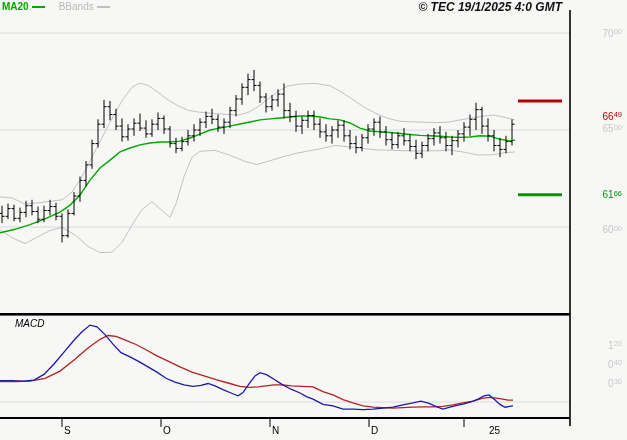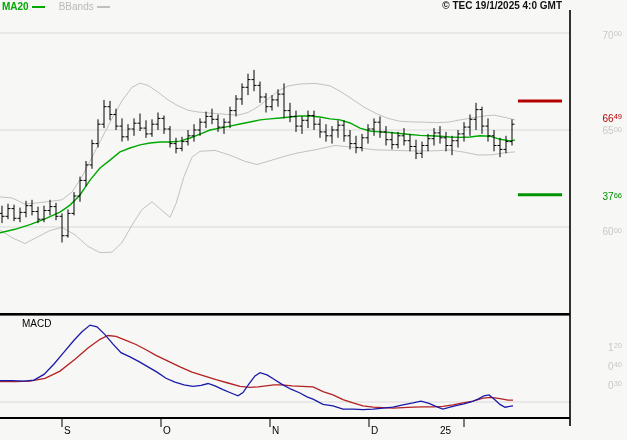--- a/index.html
+++ b/index.html
@@ -4,26 +4,26 @@
 <style>
   html,body{margin:0;padding:0;}
   body{background:#ffffff;font-family:"Liberation Sans", sans-serif;}
   .chart-root{position:relative;width:627px;height:440px;background:#f7f7f6;overflow:hidden;}
   .legend{position:absolute;top:1px;left:2px;font-size:10px;display:flex;align-items:center;}
   .legend .lg-ma20{color:#00a800;font-weight:bold;letter-spacing:0;}
   .legend .lg-bb{color:#b9b9b9;margin-left:14px;text-align:right;}
   .dash{display:inline-block;width:13px;height:2px;margin-left:3px;}
   .dash.ma20{background:#00a800;}
   .dash.bb{background:#c0c0c0;}
-  .copyright{position:absolute;top:0px;right:65px;font-size:10px;font-weight:bold;color:#111;margin-left:25px;}
+  .copyright{position:absolute;top:0px;right:65px;font-size:12px;font-style:italic;font-weight:bold;color:#111;margin-left:25px;}
   svg{position:absolute;top:0;left:0;}
-  .ylabel{position:absolute;right:5px;text-align:right;font-size:10px;line-height:18px;white-space:nowrap;}
+  .ylabel{position:absolute;right:5px;text-align:right;font-size:10px;line-height:13px;white-space:nowrap;}
   .ylabel .sm{font-size:7.5px;position:relative;top:-2.5px;}
   .xlabel{position:absolute;font-size:10px;color:#000;line-height:10px;}
-  .macd-title{position:absolute;left:22px;top:318px;font-size:10px;color:#000;}
+  .macd-title{position:absolute;left:15px;top:318px;font-size:10px;color:#000;font-style:italic;}
 </style>
 </head>
 <body>
 
 <div class="chart-root">
   <div class="legend">
     <span class="lg-ma20">MA20</span>
       <span class="dash ma20"></span>
     <span class="lg-bb">BBands</span>
       <span class="dash bb"></span>
@@ -479,25 +479,25 @@
       <line x1="270" y1="419" x2="270" y2="427" stroke="#000000" stroke-width="1"></line>
       <line x1="369" y1="419" x2="369" y2="427" stroke="#000000" stroke-width="1"></line>
       <line x1="464" y1="419" x2="464" y2="427" stroke="#000000" stroke-width="1"></line>
     </svg>
   <div class="macd-title">MACD</div>
   <div id="ylabels">
       <div class="ylabel" style="top: 26.5px; color: rgb(200, 200, 200);"><span>70</span><span class="sm">00</span></div>
       <div class="ylabel" style="top: 122px; color: rgb(200, 200, 200);"><span>65</span><span class="sm">00</span></div>
       <div class="ylabel" style="top: 223px; color: rgb(200, 200, 200);"><span>60</span><span class="sm">00</span></div>
       <div class="ylabel" style="top: 94.594px; color: rgb(181, 0, 0); margin-top: 15px;"><span>66</span><span class="sm">49</span></div>
-      <div class="ylabel" style="top: 188.296px; color: rgb(0, 147, 0);"><span>37</span><span class="sm">66</span></div>
+      <div class="ylabel" style="top: 188.296px; color: rgb(0, 147, 0);"><span>61</span><span class="sm">66</span></div>
       <div class="ylabel" style="top: 338.5px; color: rgb(200, 200, 200);"><span>1</span><span class="sm">20</span></div>
       <div class="ylabel" style="top: 357.5px; color: rgb(200, 200, 200);"><span>0</span><span class="sm">40</span></div>
       <div class="ylabel" style="top: 376.5px; color: rgb(200, 200, 200);"><span>0</span><span class="sm">30</span></div>
     </div>
   <div id="xlabels">
       <div class="xlabel" style="left: 64px; top: 426px;">S</div>
       <div class="xlabel" style="left: 163px; top: 426px;">O</div>
       <div class="xlabel" style="left: 272px; top: 426px;">N</div>
       <div class="xlabel" style="left: 371px; top: 426px;">D</div>
-      <div class="xlabel" style="left: 440px; top: 426px;">25</div>
+      <div class="xlabel" style="left: 489px; top: 426px;">25</div>
     </div>
 </div>
 
 </body></html>

